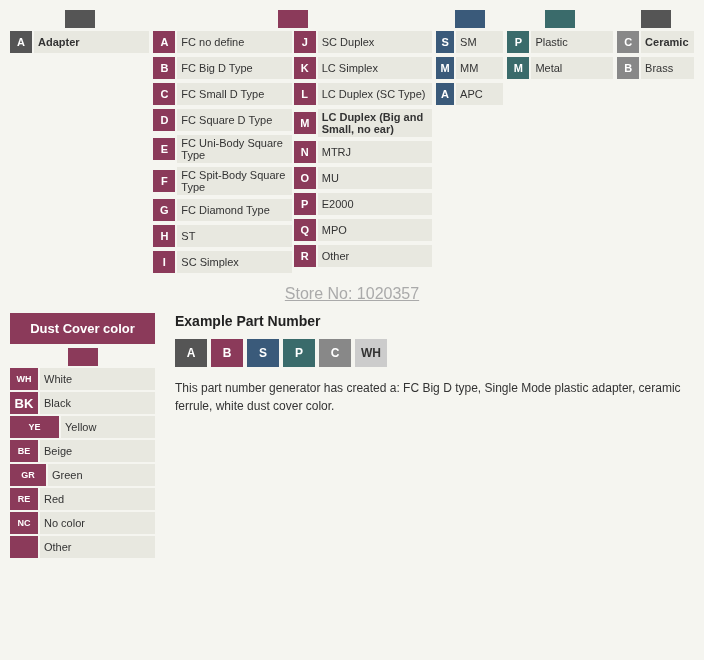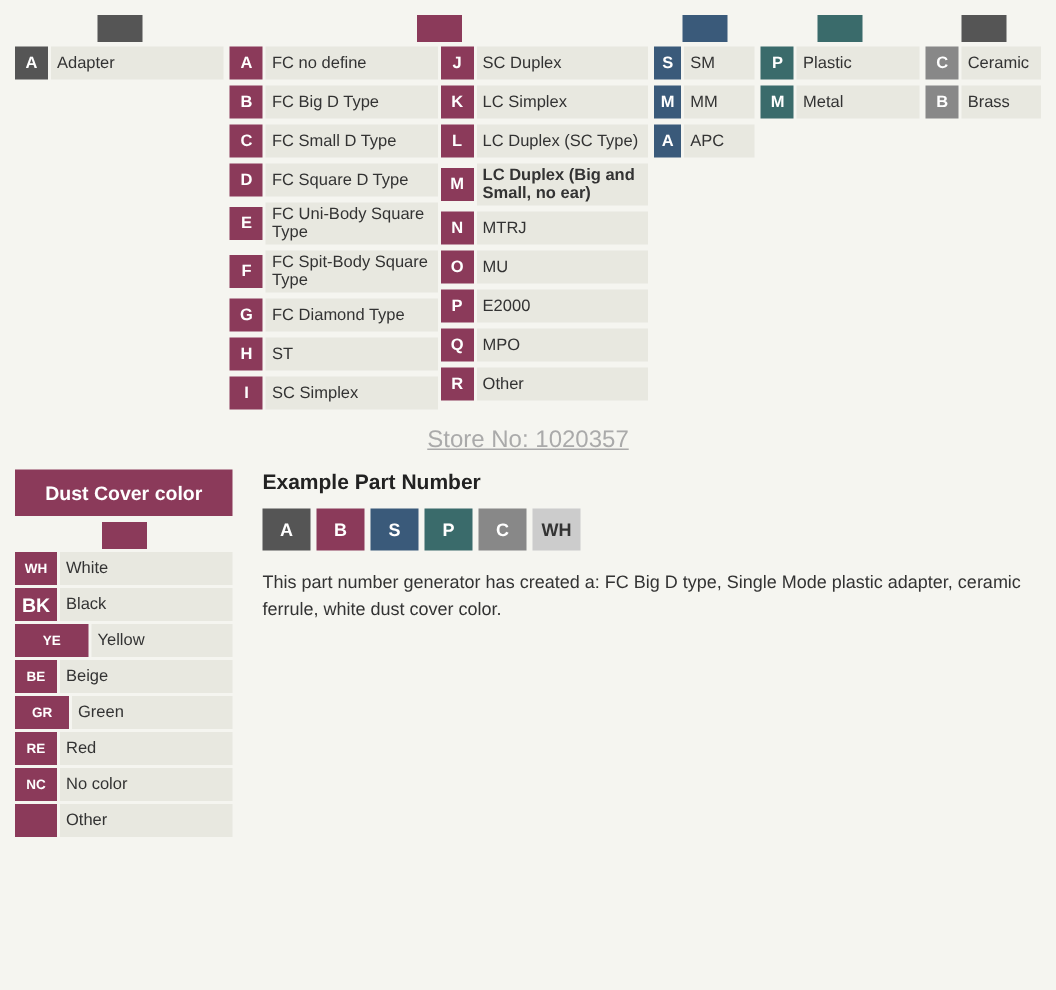--- a/index.html
+++ b/index.html
@@ -76,20 +76,21 @@
 
     .value-label {
       font-size: 11px;
       color: #333;
       padding: 2px 4px;
       background: #e8e8e0;
       flex: 1;
       min-height: 22px;
       display: flex;
       align-items: center;
+      font-weight: bold;
     }
 
     
     .type-col {
       width: 290px;
       display: flex;
       gap: 2px;
     }
 
     .type-sub-col {
@@ -364,21 +365,21 @@
   </div>
         <div class="data-row">
     <div class="code-box code-box-teal">M</div>
     <div class="wide-value" style="flex:1;">Metal</div>
   </div>
       </div>
 
     <div class="ferrule-col">
     <div class="data-row">
     <div class="code-box code-box-gray">C</div>
-    <div class="wide-value" style="flex:1;">Ceramic</div>
+    <div class="wide-value" style="flex:1;font-weight:bold;">Ceramic</div>
   </div>
         <div class="data-row">
     <div class="code-box code-box-gray">B</div>
     <div class="wide-value" style="flex:1;">Brass</div>
   </div>
       </div>
 
   </div>
 
   <div class="store-no">Store No: 1020357</div>

